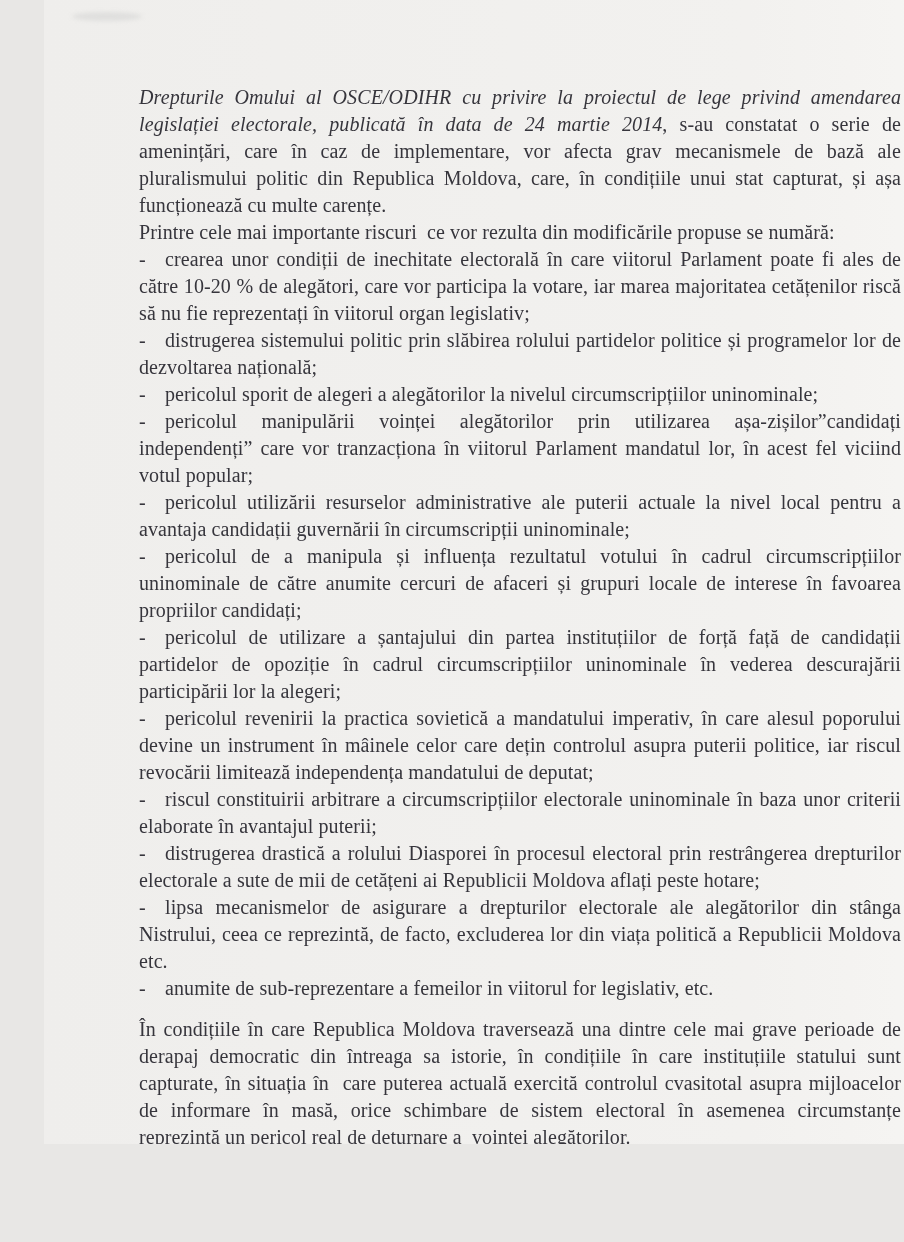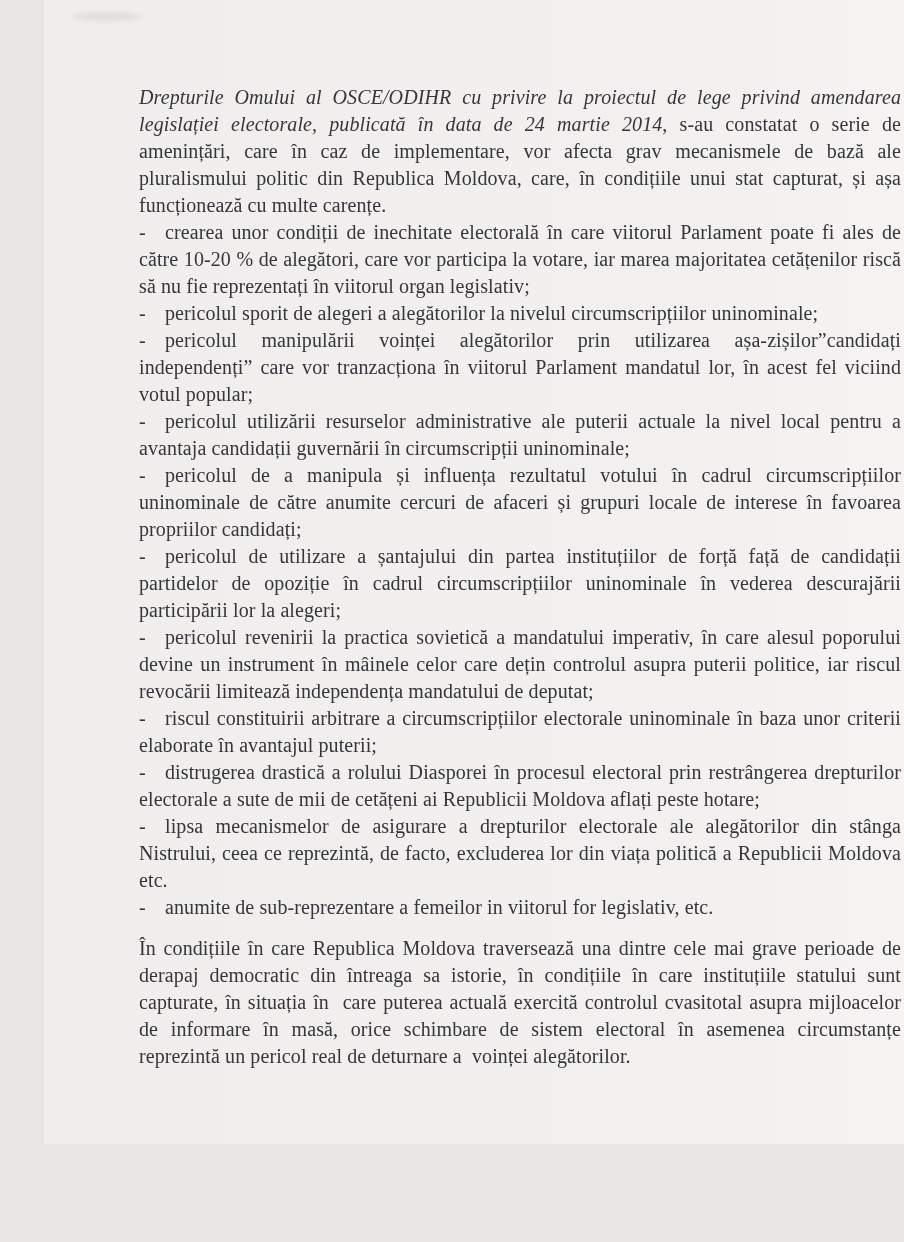--- a/index.html
+++ b/index.html
@@ -66,23 +66,25 @@
 <body>
 
 <div class="page">
   <div class="smudge"></div>
   <div class="corner-mark"></div>
 
   <div class="content">
 
     <p class="intro"><span class="it">Drepturile Omului al OSCE/ODIHR cu privire la proiectul de lege privind amendarea legislației electorale, publicată în data de 24 martie 2014</span><span>, s-au constatat o serie de amenințări, care în caz de implementare, vor afecta grav mecanismele de bază ale pluralismului politic din Republica Moldova, care, în condițiile unui stat capturat, și așa funcționează cu multe carențe.</span></p>
 
+    <p class="lead">Printre cele mai importante riscuri&nbsp; ce vor rezulta din modificările propuse se numără:</p>
 
     <div class="risks-list">
       <p class="list-item"><span class="dash">-</span><span>crearea unor condiții de inechitate electorală în care viitorul Parlament poate fi ales de către 10-20 % de alegători, care vor participa la votare, iar marea majoritatea cetățenilor riscă să nu fie reprezentați în viitorul organ legislativ;</span></p>
+      <p class="list-item"><span class="dash">-</span><span>distrugerea sistemului politic prin slăbirea rolului partidelor politice și programelor lor de dezvoltarea națională;</span></p>
       <p class="list-item"><span class="dash">-</span><span>pericolul sporit de alegeri a alegătorilor la nivelul circumscripțiilor uninominale;</span></p>
       <p class="list-item"><span class="dash">-</span><span>pericolul manipulării voinței alegătorilor prin utilizarea așa-zișilor”candidați independenți” care vor tranzacționa în viitorul Parlament mandatul lor, în acest fel viciind votul popular;</span></p>
       <p class="list-item"><span class="dash">-</span><span>pericolul utilizării resurselor administrative ale puterii actuale la nivel local pentru a avantaja candidații guvernării în circumscripții uninominale;</span></p>
       <p class="list-item"><span class="dash">-</span><span>pericolul de a manipula și influența rezultatul votului în cadrul circumscripțiilor uninominale de către anumite cercuri de afaceri și grupuri locale de interese în favoarea propriilor candidați;</span></p>
       <p class="list-item"><span class="dash">-</span><span>pericolul de utilizare a șantajului din partea instituțiilor de forță față de candidații partidelor de opoziție în cadrul circumscripțiilor uninominale în vederea descurajării participării lor la alegeri;</span></p>
       <p class="list-item"><span class="dash">-</span><span>pericolul revenirii la practica sovietică a mandatului imperativ, în care alesul poporului devine un instrument în mâinele celor care dețin controlul asupra puterii politice, iar riscul revocării limitează independența mandatului de deputat;</span></p>
       <p class="list-item"><span class="dash">-</span><span>riscul constituirii arbitrare a circumscripțiilor electorale uninominale în baza unor criterii elaborate în avantajul puterii;</span></p>
       <p class="list-item"><span class="dash">-</span><span>distrugerea drastică a rolului Diasporei în procesul electoral prin restrângerea drepturilor electorale a sute de mii de cetățeni ai Republicii Moldova aflați peste hotare;</span></p>
       <p class="list-item"><span class="dash">-</span><span>lipsa mecanismelor de asigurare a drepturilor electorale ale alegătorilor din stânga Nistrului, ceea ce reprezintă, de facto, excluderea lor din viața politică a Republicii Moldova etc.</span></p>
       <p class="list-item"><span class="dash">-</span><span>anumite de sub-reprezentare a femeilor in viitorul for legislativ, etc.</span></p>

